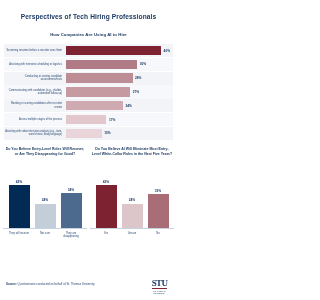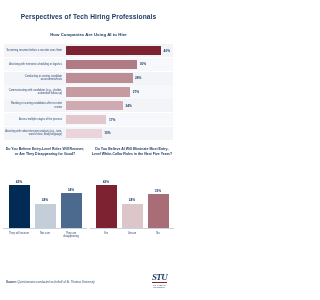--- a/index.html
+++ b/index.html
@@ -131,25 +131,24 @@
     width: 21px;
     text-align: center;
     font-size: 2.7px;
     line-height: 1.25;
     color: #2b4a75;
   }
 
   
   .footer {
     margin-top: auto;
-    padding: 0 6px 12px 6px;
-    display: flex;
-    align-items: flex-end;
+    padding: 0 6px 6px 6px;
+    display: flex;
+    align-items: center;
     justify-content: space-between;
-    font-style: italic;
   }
   .source {
     font-size: 2.9px;
     color: #2b4a75;
     line-height: 1.3;
     padding-bottom: 3px;
   }
   .source b { color: #1d3a63; }
   .logo {
     width: 23px;

